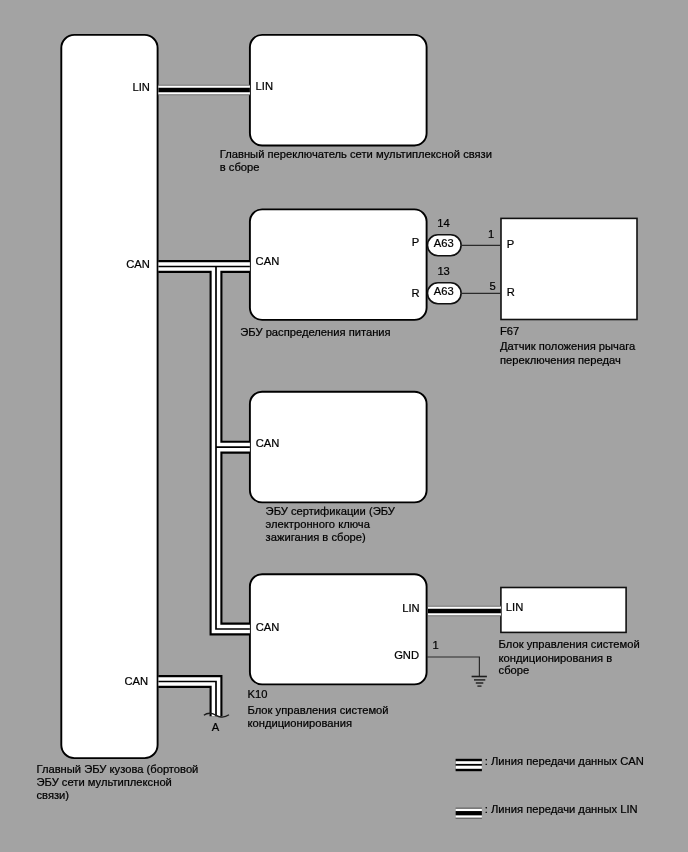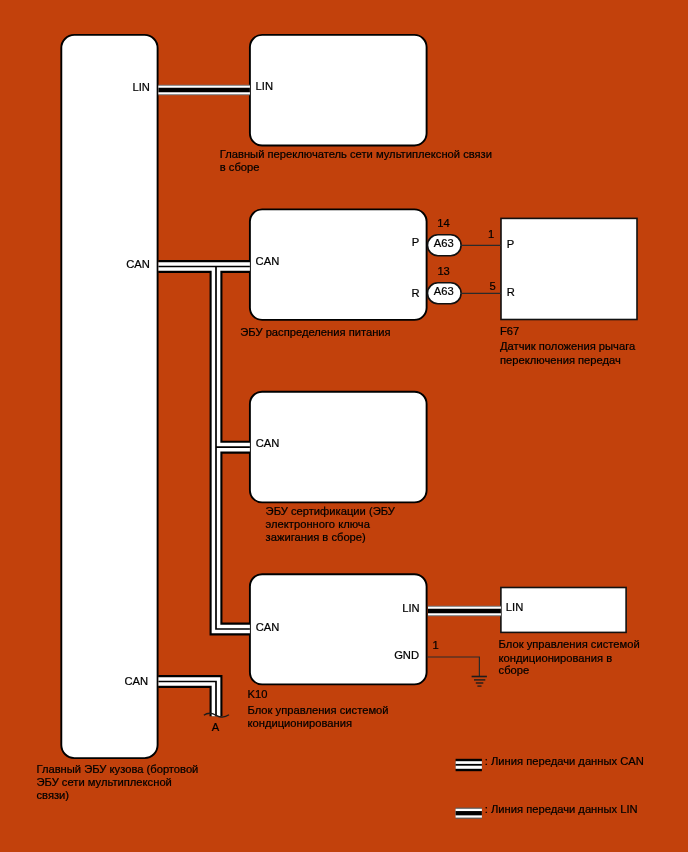--- a/index.html
+++ b/index.html
@@ -1,17 +1,17 @@
 <!DOCTYPE html>
 <html><head>
 <meta charset="utf-8">
 <style>
   html,body{margin:0;padding:0;background:#fff;}
   body{width:688px;height:852px;overflow:hidden;font-family:"Liberation Sans",sans-serif;}
-  #stage{position:relative;width:688px;height:852px;background:#c2410c;}
+  #stage{position:relative;width:688px;height:852px;background:#a3a3a3;}
   svg{position:absolute;left:0;top:0;}
   .rbox{fill:#fff;stroke:#000;stroke-width:1.9;}
   .sbox{fill:#fff;stroke:#111;stroke-width:1.6;}
   
   .canOuter{stroke:#000;stroke-width:12.9;fill:none;stroke-linecap:butt;stroke-linejoin:miter;}
   .canInner{stroke:#fff;stroke-width:8.7;fill:none;stroke-linecap:butt;stroke-linejoin:miter;}
   .canMid{stroke:#000;stroke-width:1.7;fill:none;stroke-linecap:butt;stroke-linejoin:miter;}
   
   .linOuter{stroke:#707070;stroke-width:10.6;fill:none;stroke-linecap:butt;stroke-linejoin:miter;}
   .linInner{stroke:#fff;stroke-width:8.3;fill:none;stroke-linecap:butt;stroke-linejoin:miter;}

